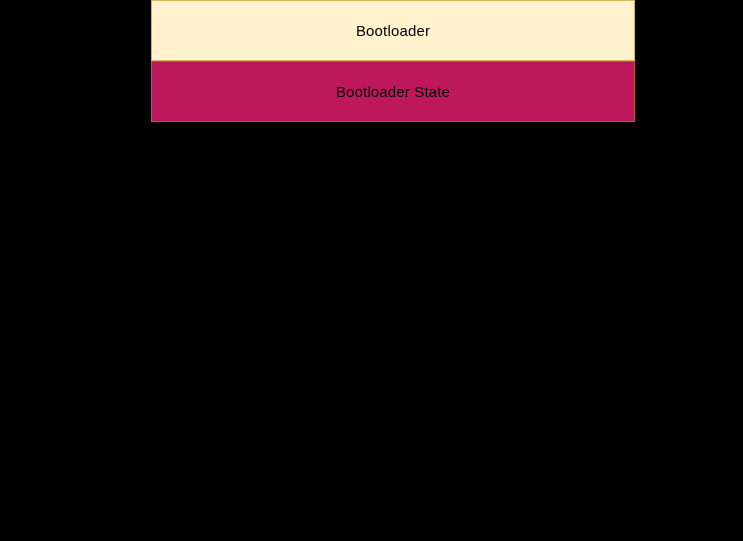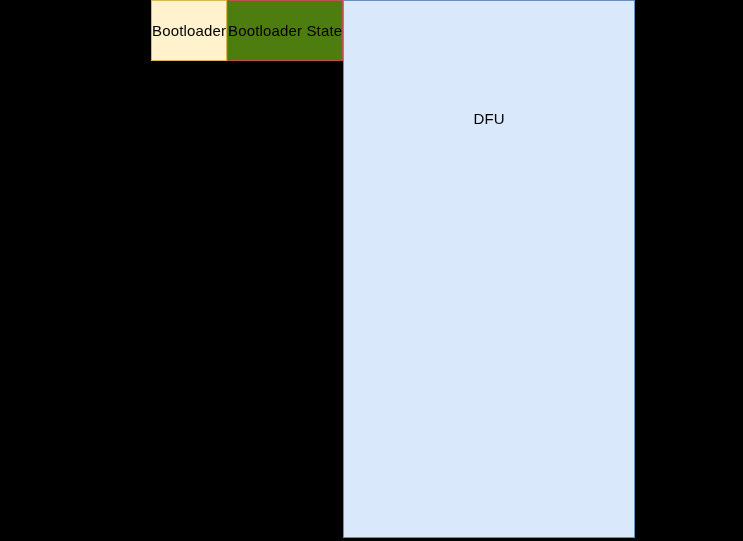--- a/index.html
+++ b/index.html
@@ -23,21 +23,21 @@
   }
 
   
   #layout-stack {
     position: absolute;
     left: 151px;
     top: 0px;
     width: 484px;
     height: 538px;
     display: flex;
-    flex-direction: row;
+    flex-direction: column;
     box-sizing: border-box;
   }
 
   .region {
     position: relative;
     box-sizing: border-box;
     border-style: solid;
     border-width: 1px;
     display: flex;
     align-items: center;
@@ -84,24 +84,21 @@
 <body style="background: rgb(0, 0, 0);">
 
 <div id="canvas" style="background: rgb(0, 0, 0);">
 
   <div id="layout-stack">
 
     <div class="region bootloader" style="background: rgb(255, 242, 204); border-color: rgb(214, 182, 86);">
       <span class="region-label">Bootloader</span>
     </div>
 
-    <div class="region bootloader-state" style="background: #4d7c0f; border-color: rgb(184, 84, 80);">
+    <div class="region bootloader-state" style="background: #be185d; border-color: rgb(184, 84, 80);">
       <span class="region-label">Bootloader State</span>
     </div>
 
 
-    <div class="region dfu" style="background: rgb(218, 232, 252); border-color: rgb(108, 142, 191);">
-      <span class="region-label">DFU</span>
-    </div>
 
   </div>
 
 </div>
 
 </body></html>

